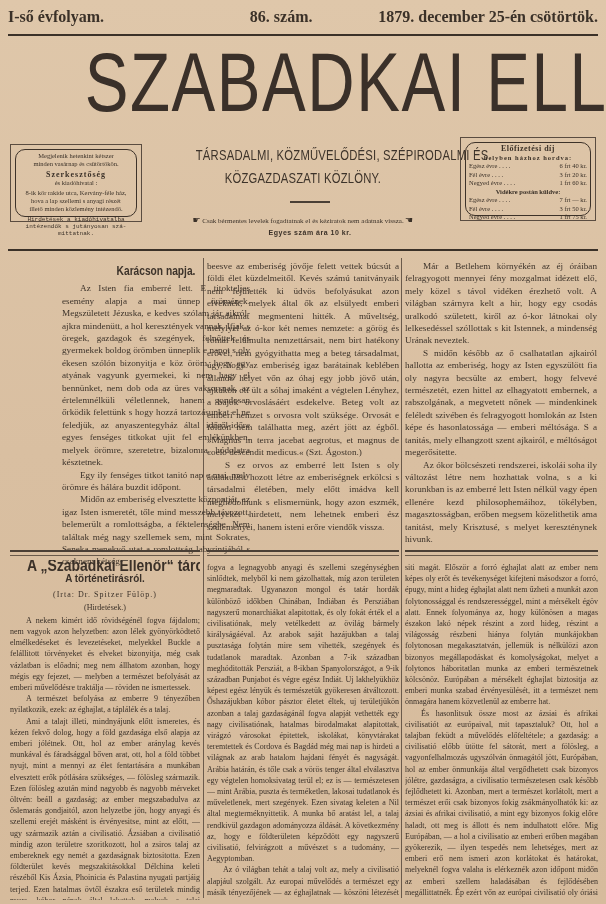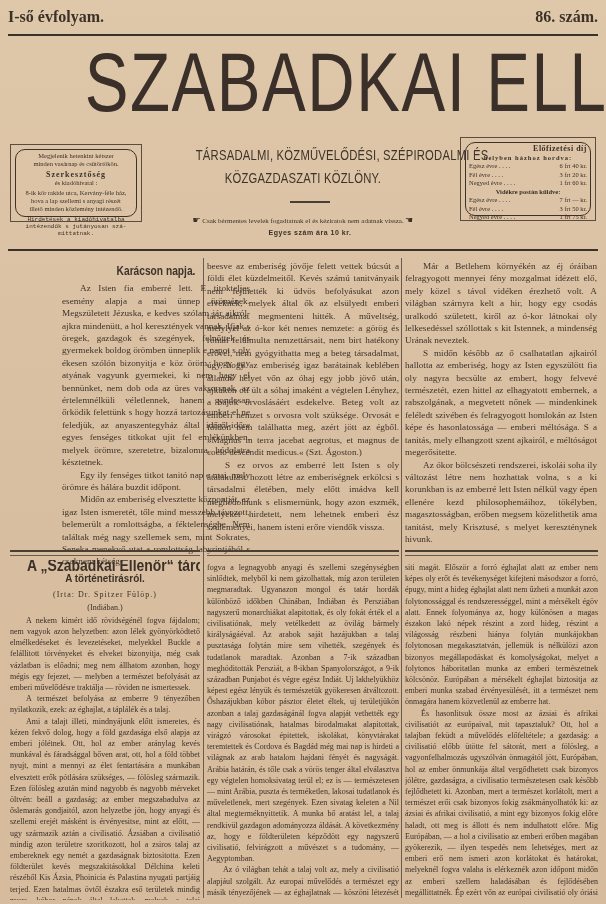--- a/index.html
+++ b/index.html
@@ -50,20 +50,21 @@
   .hand { font-size:9px; }
 </style>
 </head>
 <body>
 
 <div class="page">
 
   <div class="abs topline">
     <span>I-ső évfolyam.</span>
     <span style="margin-left:80px;">86. szám.</span>
+    <span>1879. december 25-én csötörtök.</span>
   </div>
   <div class="abs rule-top"></div>
 
   <div class="abs masthead">
     <span class="mast-inner">SZABADKAI ELLENŐR.</span>
   </div>
 
   <div class="abs box lbox">
     <div class="oct"></div>
     <div style="position:relative;margin-top:3px;">Megjelenik hetenkint kétszer</div>
@@ -85,21 +86,21 @@
   <div class="abs smallrule"></div>
   <div class="abs notice">
     <span class="hand">☛</span>
     <span>Csak bérmentes levelek fogadtatnak el és kéziratok nem adatnak vissza.</span>
     <span class="hand" style="display:inline-block;transform:scaleX(-1);">☛</span>
   </div>
   <div class="abs price">Egyes szám ára 10 kr.</div>
 
   <div class="abs box rbox">
     <div class="oct"></div>
-    <div style="position:relative;text-align:right;font-weight:bold;font-size:8px;letter-spacing:0.5px;margin-top:3px;">Előfizetési díj</div>
+    <div style="position:relative;text-align:center;font-weight:bold;font-size:8px;letter-spacing:0.5px;margin-top:3px;">Előfizetési díj</div>
     <div style="position:relative;text-align:center;font-weight:bold;letter-spacing:1px;">helyben házhoz hordva:</div>
     <div style="position:relative;display:flex;justify-content:space-between;">
         <span>Egész évre . . . .</span>
         <span>6 frt 40 kr.</span>
       </div>
     <div style="position:relative;display:flex;justify-content:space-between;">
         <span>Fél évre . . . .</span>
         <span>3 frt 20 kr.</span>
       </div>
     <div style="position:relative;display:flex;justify-content:space-between;">
@@ -146,21 +147,21 @@
   <div class="dbl" style="left:207px;top:550px;width:192px;"></div>
   <div class="dbl" style="left:405px;top:550px;width:193px;"></div>
 
   <div class="tarca" style="left:10px;top:560px;width:190px;height:340px;overflow:hidden;">
     <div class="tarca-h">A „Szabadkai Ellenőr“ tárcája.</div>
     <div class="tarca-sub">A történetirásról.</div>
     <div class="byline">
       <span>(Irta:</span>
       <b>Dr. Spitzer Fülöp.</b><span>)</span>
     </div>
-    <div class="folyt">(Indiában.)</div>
+    <div class="folyt">(Hirdetések.)</div>
     <p>A nekem kimért idő rövidségénél fogva fájdalom; nem vagyok azon helyzetben: azon lélek gyönyörködtető elmélkedéseket és levezetéseket, melyekkel Buckle a felállitott törvényeket és elveket bizonyitja, még csak vázlatban is előadni; meg nem állhatom azonban, hogy mégis egy fejezet, — melyben a természet befolyását az emberi művelődésre traktálja — röviden ne ismertessek.</p>
     <p>A természet befolyása az emberre 9 tényezőben nyilatkozik, ezek: az éghajlat, a táplálék és a talaj.</p>
     <p>Ami a talajt illeti, mindnyájunk előtt ismeretes, és kézen fekvő dolog, hogy a föld gazdasága első alapja az emberi jólétnek. Ott, hol az ember aránylag kevés munkával és fáradsággal bőven arat, ott, hol a föld többet nyujt, mint a mennyi az élet fentartására a munkában elvesztett erők pótlására szükséges, — fölösleg származik. Ezen fölösleg azután mind nagyobb és nagyobb mérveket öltvén: beáll a gazdaság; az ember megszabadulva az őslemarás gondjaitól, azon helyzetbe jön, hogy anyagi és szellemi erejét másként is érvényesitse, mint az előtt, — ugy származik aztán a civilisatió. Ázsiában a civilisatió mindig azon területre szoritkozott, hol a zsiros talaj az embereknek egy nemét a gazdaságnak biztositotta. Ezen földterület kevés megszakitásokkal Délchina keleti részéből Kis Ázsia, Phoinicia és Palastina nyugati partjáig terjed. Ezen hatalmas övtől északra eső területek mindig nyers, kóbor népek által lakattak, melyek a talaj pusztaságánál</p>
   </div>
   <div class="tarca" style="left:207px;top:562px;width:192px;height:338px;overflow:hidden;">
     <p class="noind">fogva a legnagyobb anyagi és szellemi szegénységben sinlődtek, melyből ki nem gázolhattak, míg azon területen megmaradtak. Ugyanazon mongol és tatár hordák különböző időkben Chinában, Indiában és Persziában nagyszerű monarchiákat alapitottak, és oly fokát érték el a civilisatiónak, mely vetélkedett az övilág bármely királyságáéval. Az arabok saját hazájukban a talaj pusztasága folytán mire sem vihették, szegények és tudatlanok maradtak. Azonban a 7-ik században meghóditották Persziát, a 8-ikban Spanyolországot, a 9-ik században Punjabot és végre egész Indiát. Uj lakhelyükhöz képest egész lényük és természetük gyökeresen átváltozott. Őshazájukban kóbor pásztor életet éltek, uj területjükön azonban a talaj gazdaságánál fogva alapját vethették egy nagy civilisatiónak, hatalmas birodalmakat alapitottak, virágzó városokat épitettek, iskolákat, könyvtárakat teremtettek és Cordova és Bagdád még mai nap is hirdeti a világnak az arab hatalom hajdani fényét és nagyságát. Arábia határán, és tőle csak a vörös tenger által elválasztva egy végtelen homoksivatag terül el; ez is — természetesen — mint Arábia, puszta és terméketlen, lakosai tudatlanok és műveletlenek, mert szegények. Ezen sivatag keleten a Nil által megterméknyittetik. A munka bő aratást lel, a talaj rendkivül gazdagon adományozza áldását. A következmény az, hogy e földterületen képződött egy nagyszerű civilisatió, felvirágzott a művészet s a tudomány, — Aegyptomban.</p>
     <p>Az ó világban tehát a talaj volt az, mely a civilisatió alapjául szolgált. Az europai művelődés a természet egy másik tényezőjének — az éghajlatnak — köszöni létezését és felvirágozását, — Tudjuk ugyanis hogy a munka belterje és rendszeressége kizárólag az éghajlattól függ. Ezen befolyás kétféle módon érvénye-</p>
   </div>
   <div class="tarca" style="left:405px;top:562px;width:193px;height:338px;overflow:hidden;">
     <p class="noind">siti magát. Először a forró éghajlat alatt az ember nem képes oly erőt és tevékenységet kifejteni másodszor a forró, épugy, mint a hideg éghajlat alatt nem űzheti a munkát azon folytonossággal és rendszerességgel, mint a mérsékelt égöv alatt. Ennek folyománya az, hogy különösen a magas északon lakó népek részint a zord hideg, részint a világosság részbeni hiánya folytán munkájokban folytonosan megakasztatván, jellemük is nélkülözi azon bizonyos megállapodáskat és komolyságokat, melyet a folytonos háboritatlan munka az emberi természetnek kölcsönöz. Európában a mérsékelt éghajlat biztositja az emberi munka szabad érvényesülését, itt a természet nem önmagára hanem közvetlenül az emberre hat.</p>

